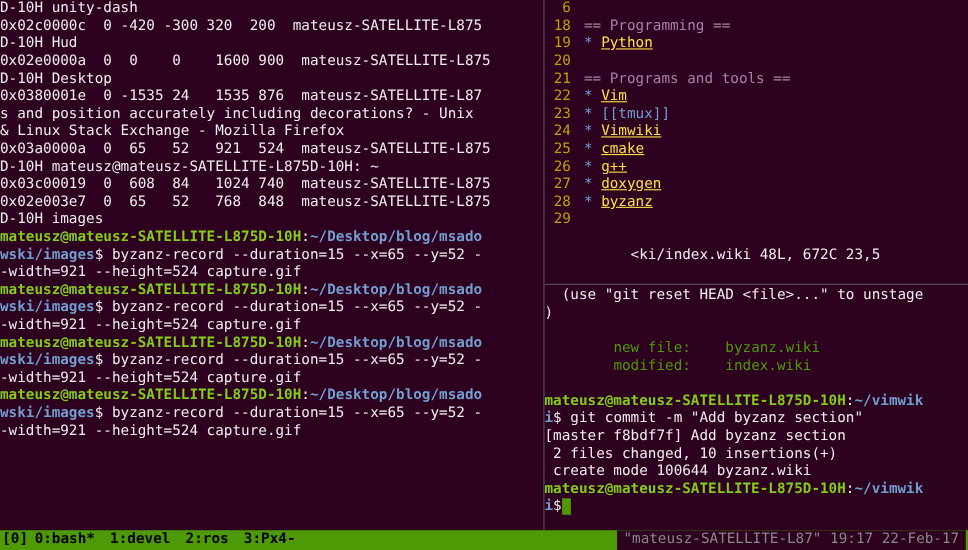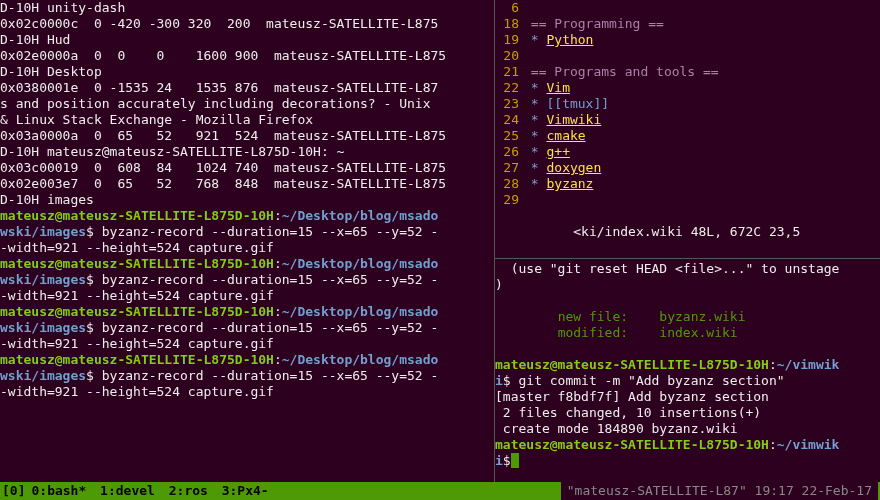--- a/index.html
+++ b/index.html
@@ -109,21 +109,21 @@
         <div class="line">&nbsp;</div>
         <div id="git-status">
             <div class="line">        <span class="git-green">new file:    byzanz.wiki</span></div>
             <div class="line">        <span class="git-green">modified:    index.wiki</span></div>
           </div>
         <div class="line">&nbsp;</div>
         <div class="wrap"><span class="prompt">mateusz@mateusz-SATELLITE-L875D-10H</span><span class="white">:</span><span class="path">~/vimwik</span></div>
         <div class="wrap"><span class="path">i</span><span class="white">$</span><span class="white"> git commit -m "Add byzanz section"</span></div>
         <div class="line"><span>[master f8bdf7f] Add byzanz section</span></div>
         <div class="line"><span> 2 files changed, 10 insertions(+)</span></div>
-        <div class="line"><span> create mode 184890 byzanz.wiki</span></div>
+        <div class="line"><span> create mode 100644 byzanz.wiki</span></div>
         <div class="wrap"><span class="prompt">mateusz@mateusz-SATELLITE-L875D-10H</span><span class="white">:</span><span class="path">~/vimwik</span></div>
         <div class="wrap"><span class="path">i</span><span class="white">$</span><span class="cursor-block"></span></div>
       </div>
 
     </div>
   </div>
 
   <div class="statusbar">
     <div class="status-left">
       <span>[0]</span>

